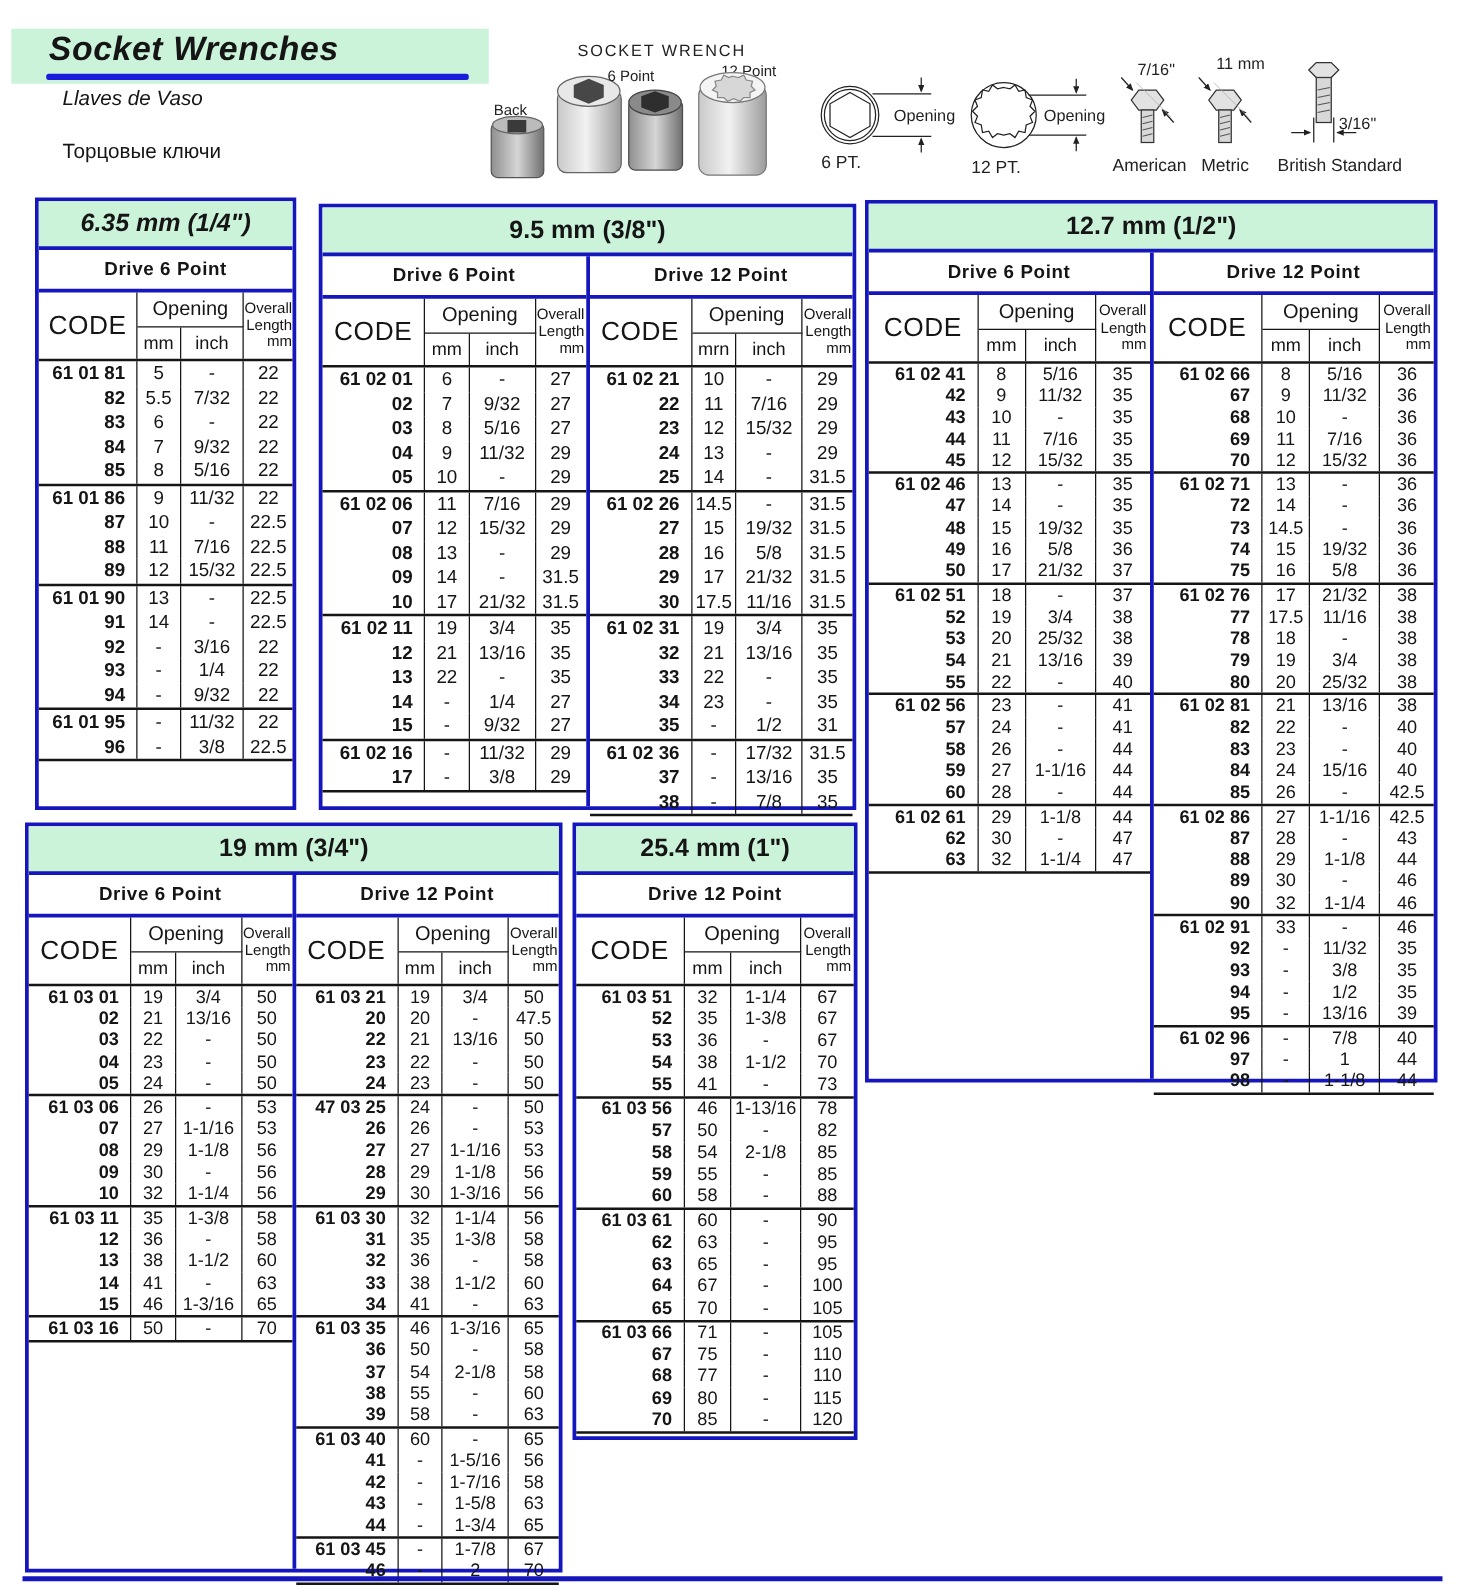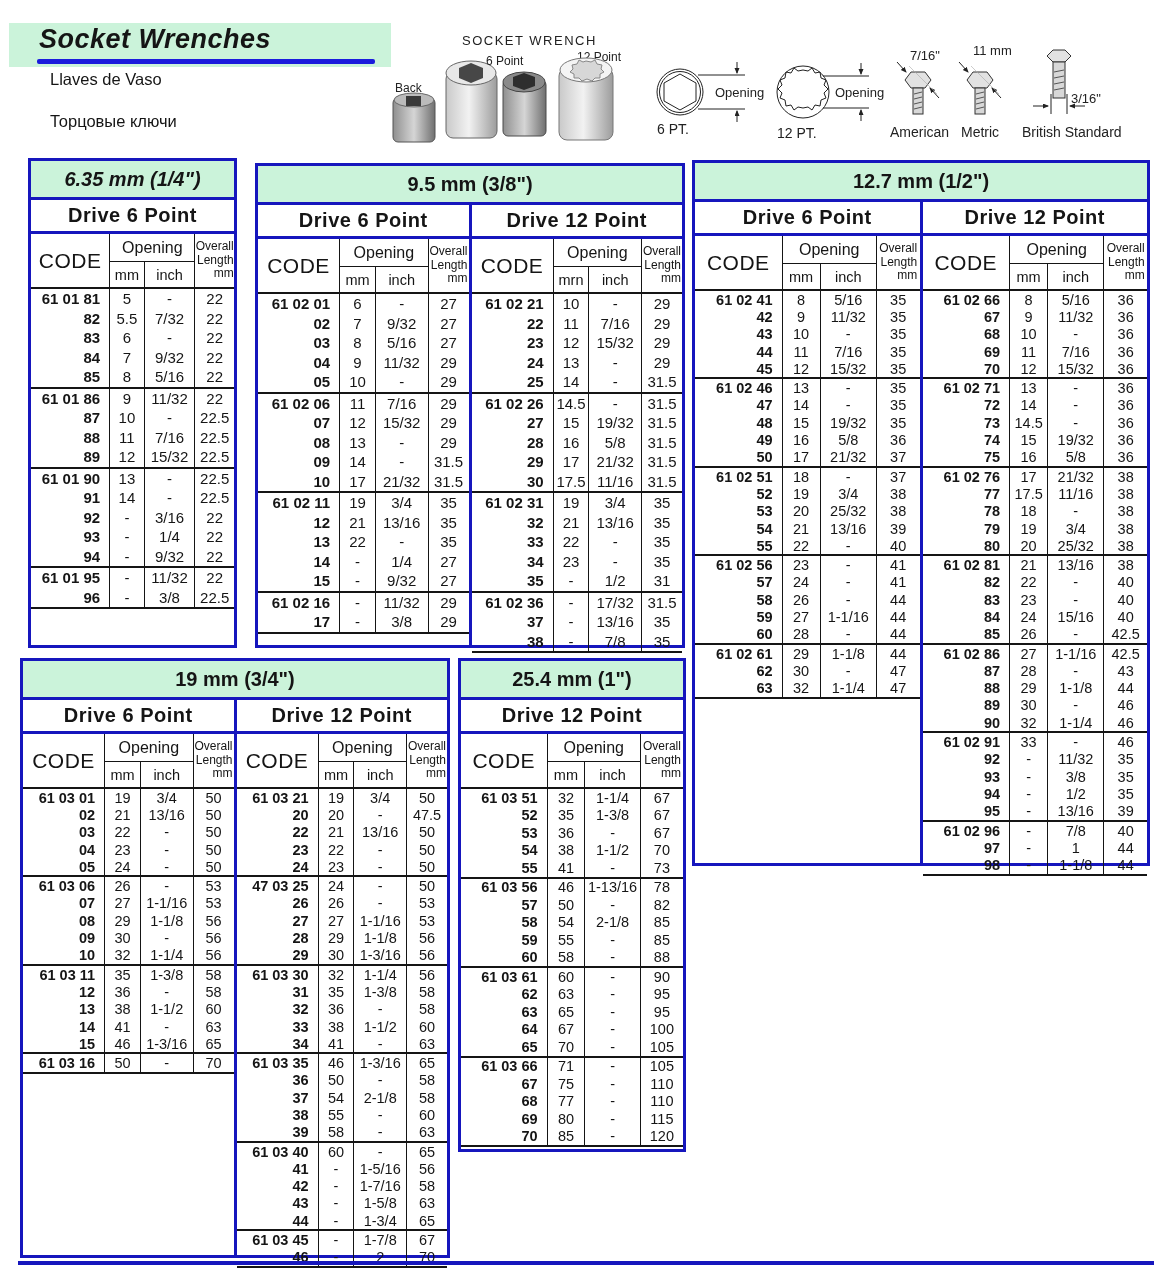--- a/index.html
+++ b/index.html
@@ -19,21 +19,21 @@
     background:var(--green);
   }
   #title-banner .t{
     position:absolute;left:30px;top:1px;font-size:27px;font-weight:bold;font-style:italic;
     letter-spacing:.5px;
   }
   #title-underline{
     position:absolute;left:28px;bottom:3px;width:338px;height:5px;background:#1b1bdc;border-radius:2px;
   }
   .subtitle{position:absolute;left:50px;font-size:16.5px;}
-  #subtitle-es{top:70px;}
+  #subtitle-es{top:70px;font-style:italic;}
   #subtitle-cjk{top:91px;}
   #subtitle-ru{top:112px;}
   #diagram-svg{position:absolute;left:385px;top:28px;}
   #diagram-svg text{fill:#222;font-family:"Liberation Sans",sans-serif;}
   
   #watermark{
     position:absolute;left:150px;top:750px;font-size:52px;color:rgba(150,150,165,.30);
     transform:rotate(-48deg);letter-spacing:10px;font-family:"Liberation Serif",serif;
     pointer-events:none;
   }
@@ -46,21 +46,21 @@
     display:flex;align-items:center;justify-content:center;
     font-size:20px;font-weight:bold;
   }
   .section.italic-title .size-title{font-style:italic;}
   .subtables{display:flex;align-items:stretch;height:calc(100% - 39px);}
   .subtable{flex:1 1 0;box-sizing:border-box;}
   .subtable + .subtable{border-left:3px solid var(--blue);}
   .drive-title{
     height:31px;border-bottom:3px solid var(--blue);
     display:flex;align-items:center;justify-content:center;
-    font-size:20px;font-weight:bold;letter-spacing:.5px;
+    font-size:15px;font-weight:bold;letter-spacing:.5px;
   }
   .thead{
     display:grid;
     grid-template-columns:39% 17% 25% 19%;
     grid-template-rows:28px 25px;
     border-bottom:2px solid var(--ink);
     box-sizing:border-box;
   }
   .th{display:flex;align-items:center;justify-content:center;box-sizing:border-box;}
   .th-code{grid-area:1/1/3/2;border-right:1px solid var(--ink);font-size:21px;letter-spacing:.5px;}

